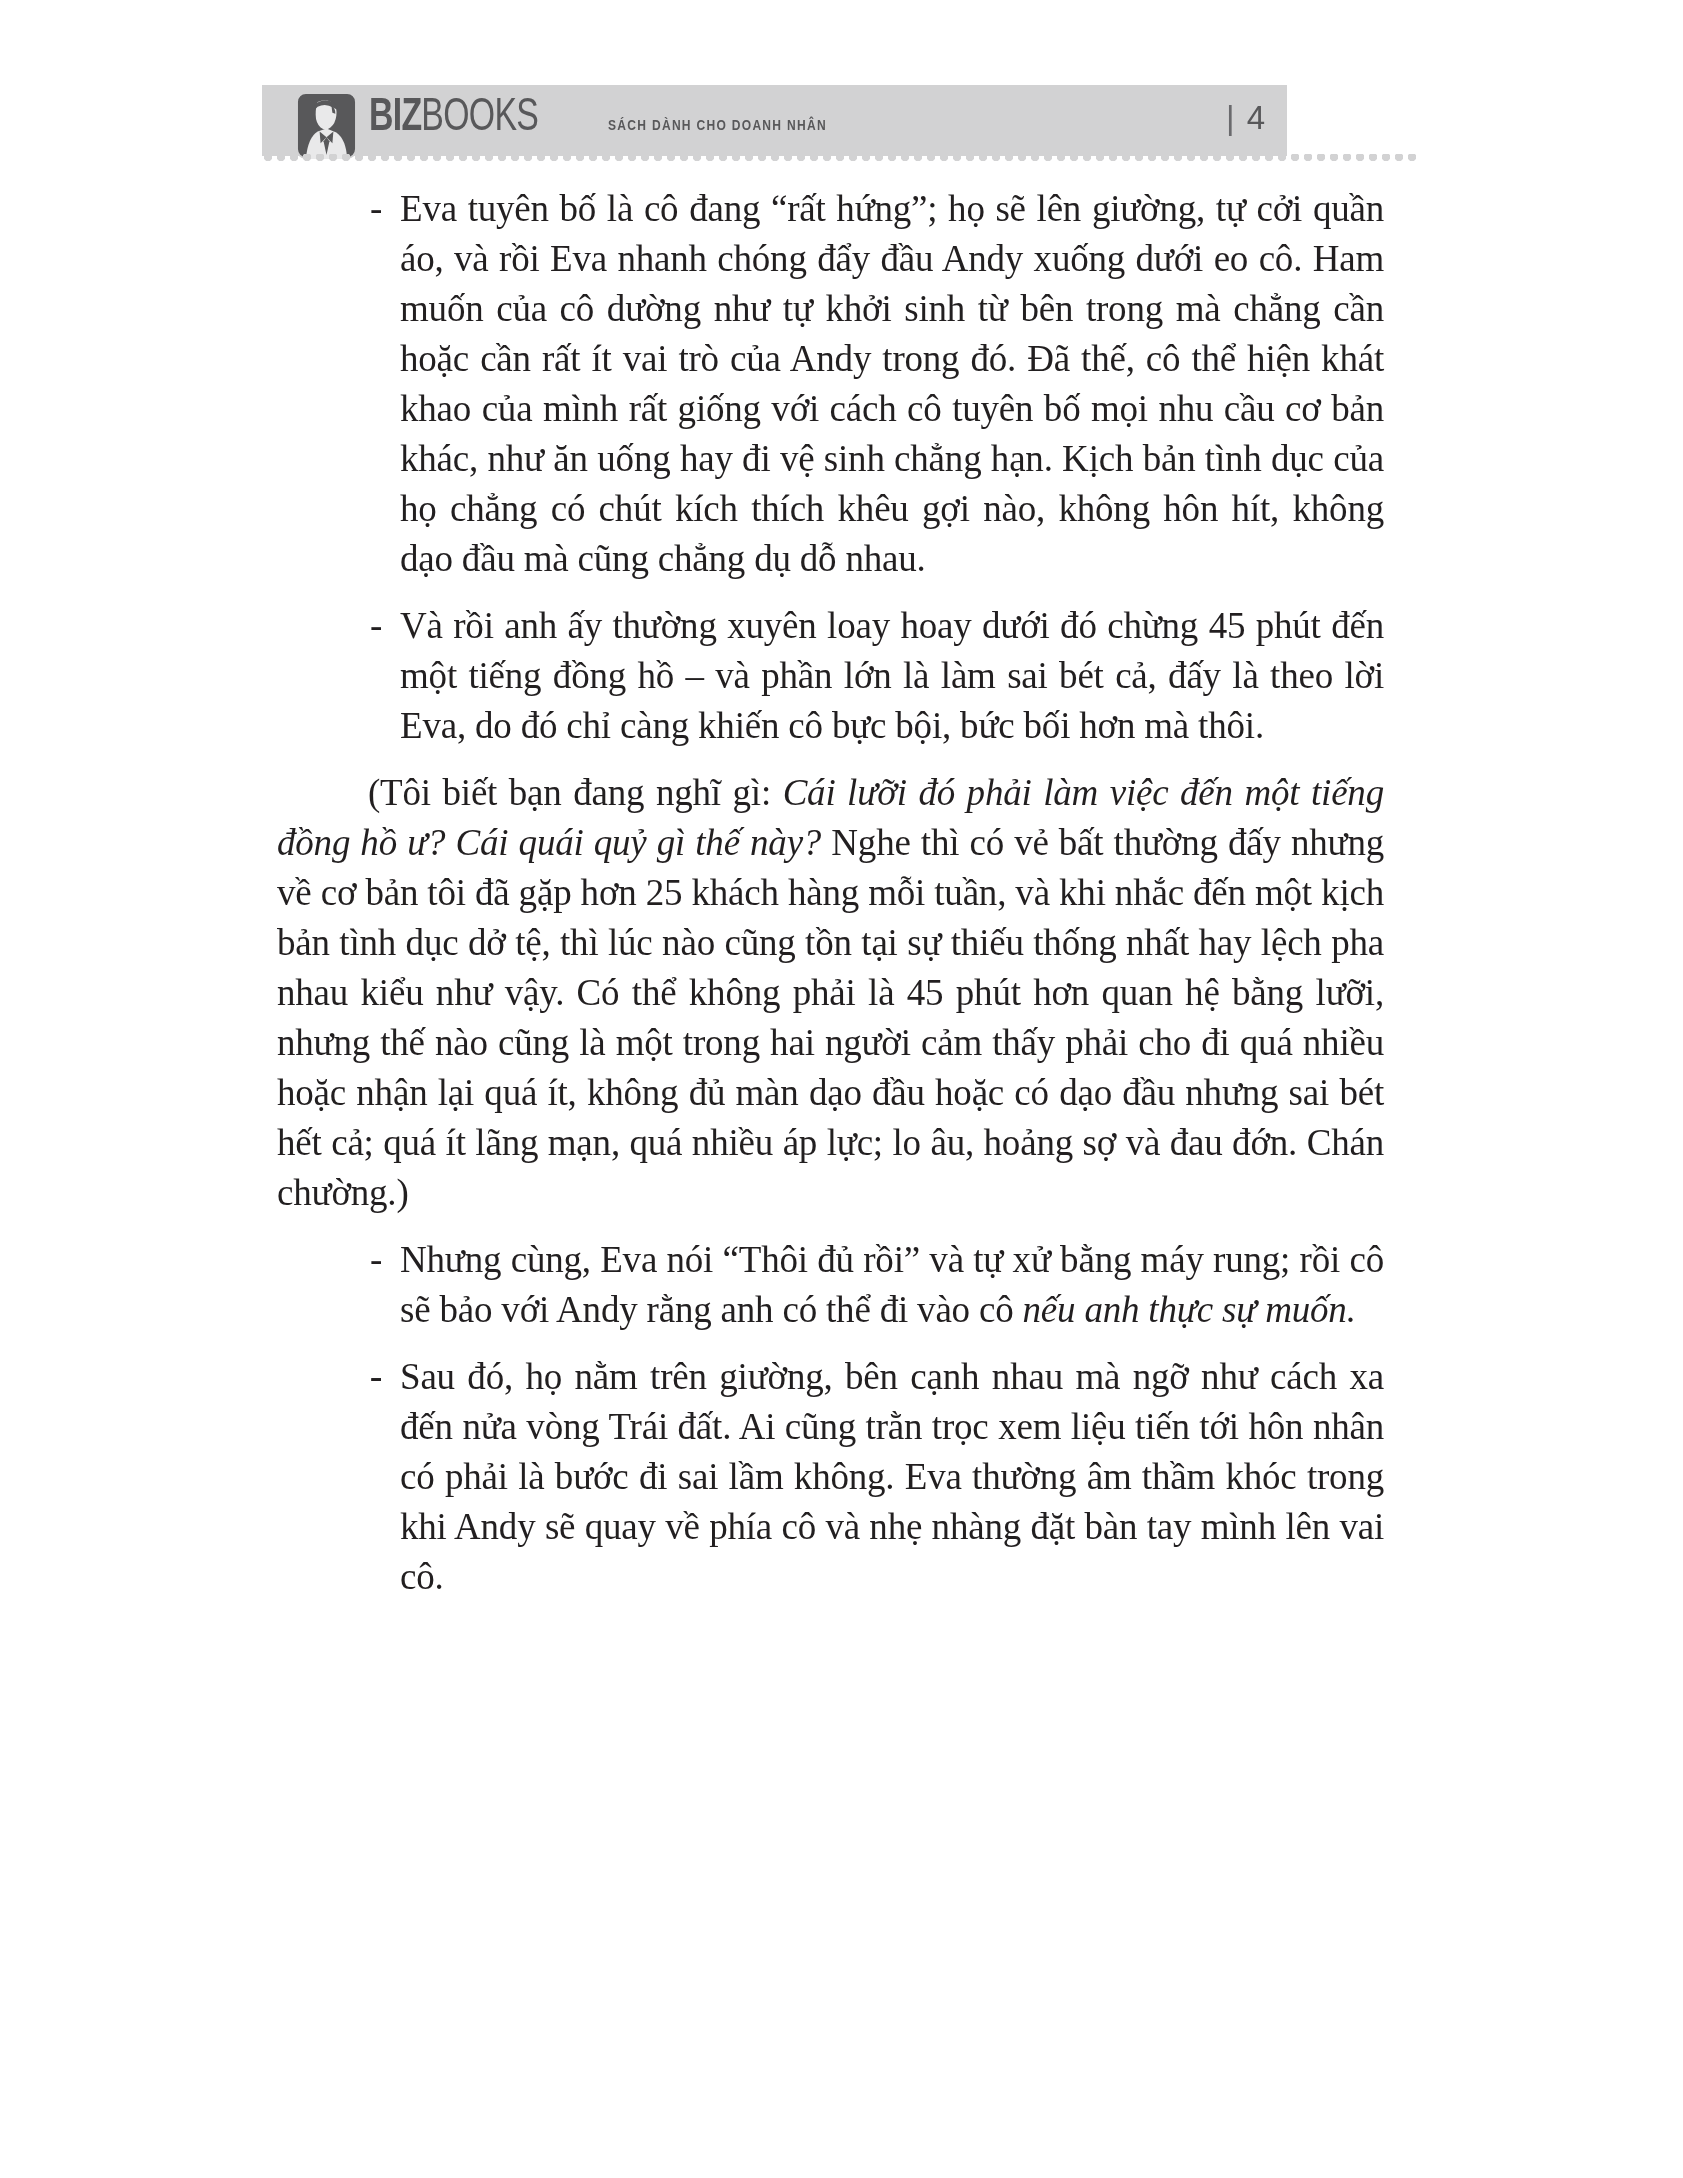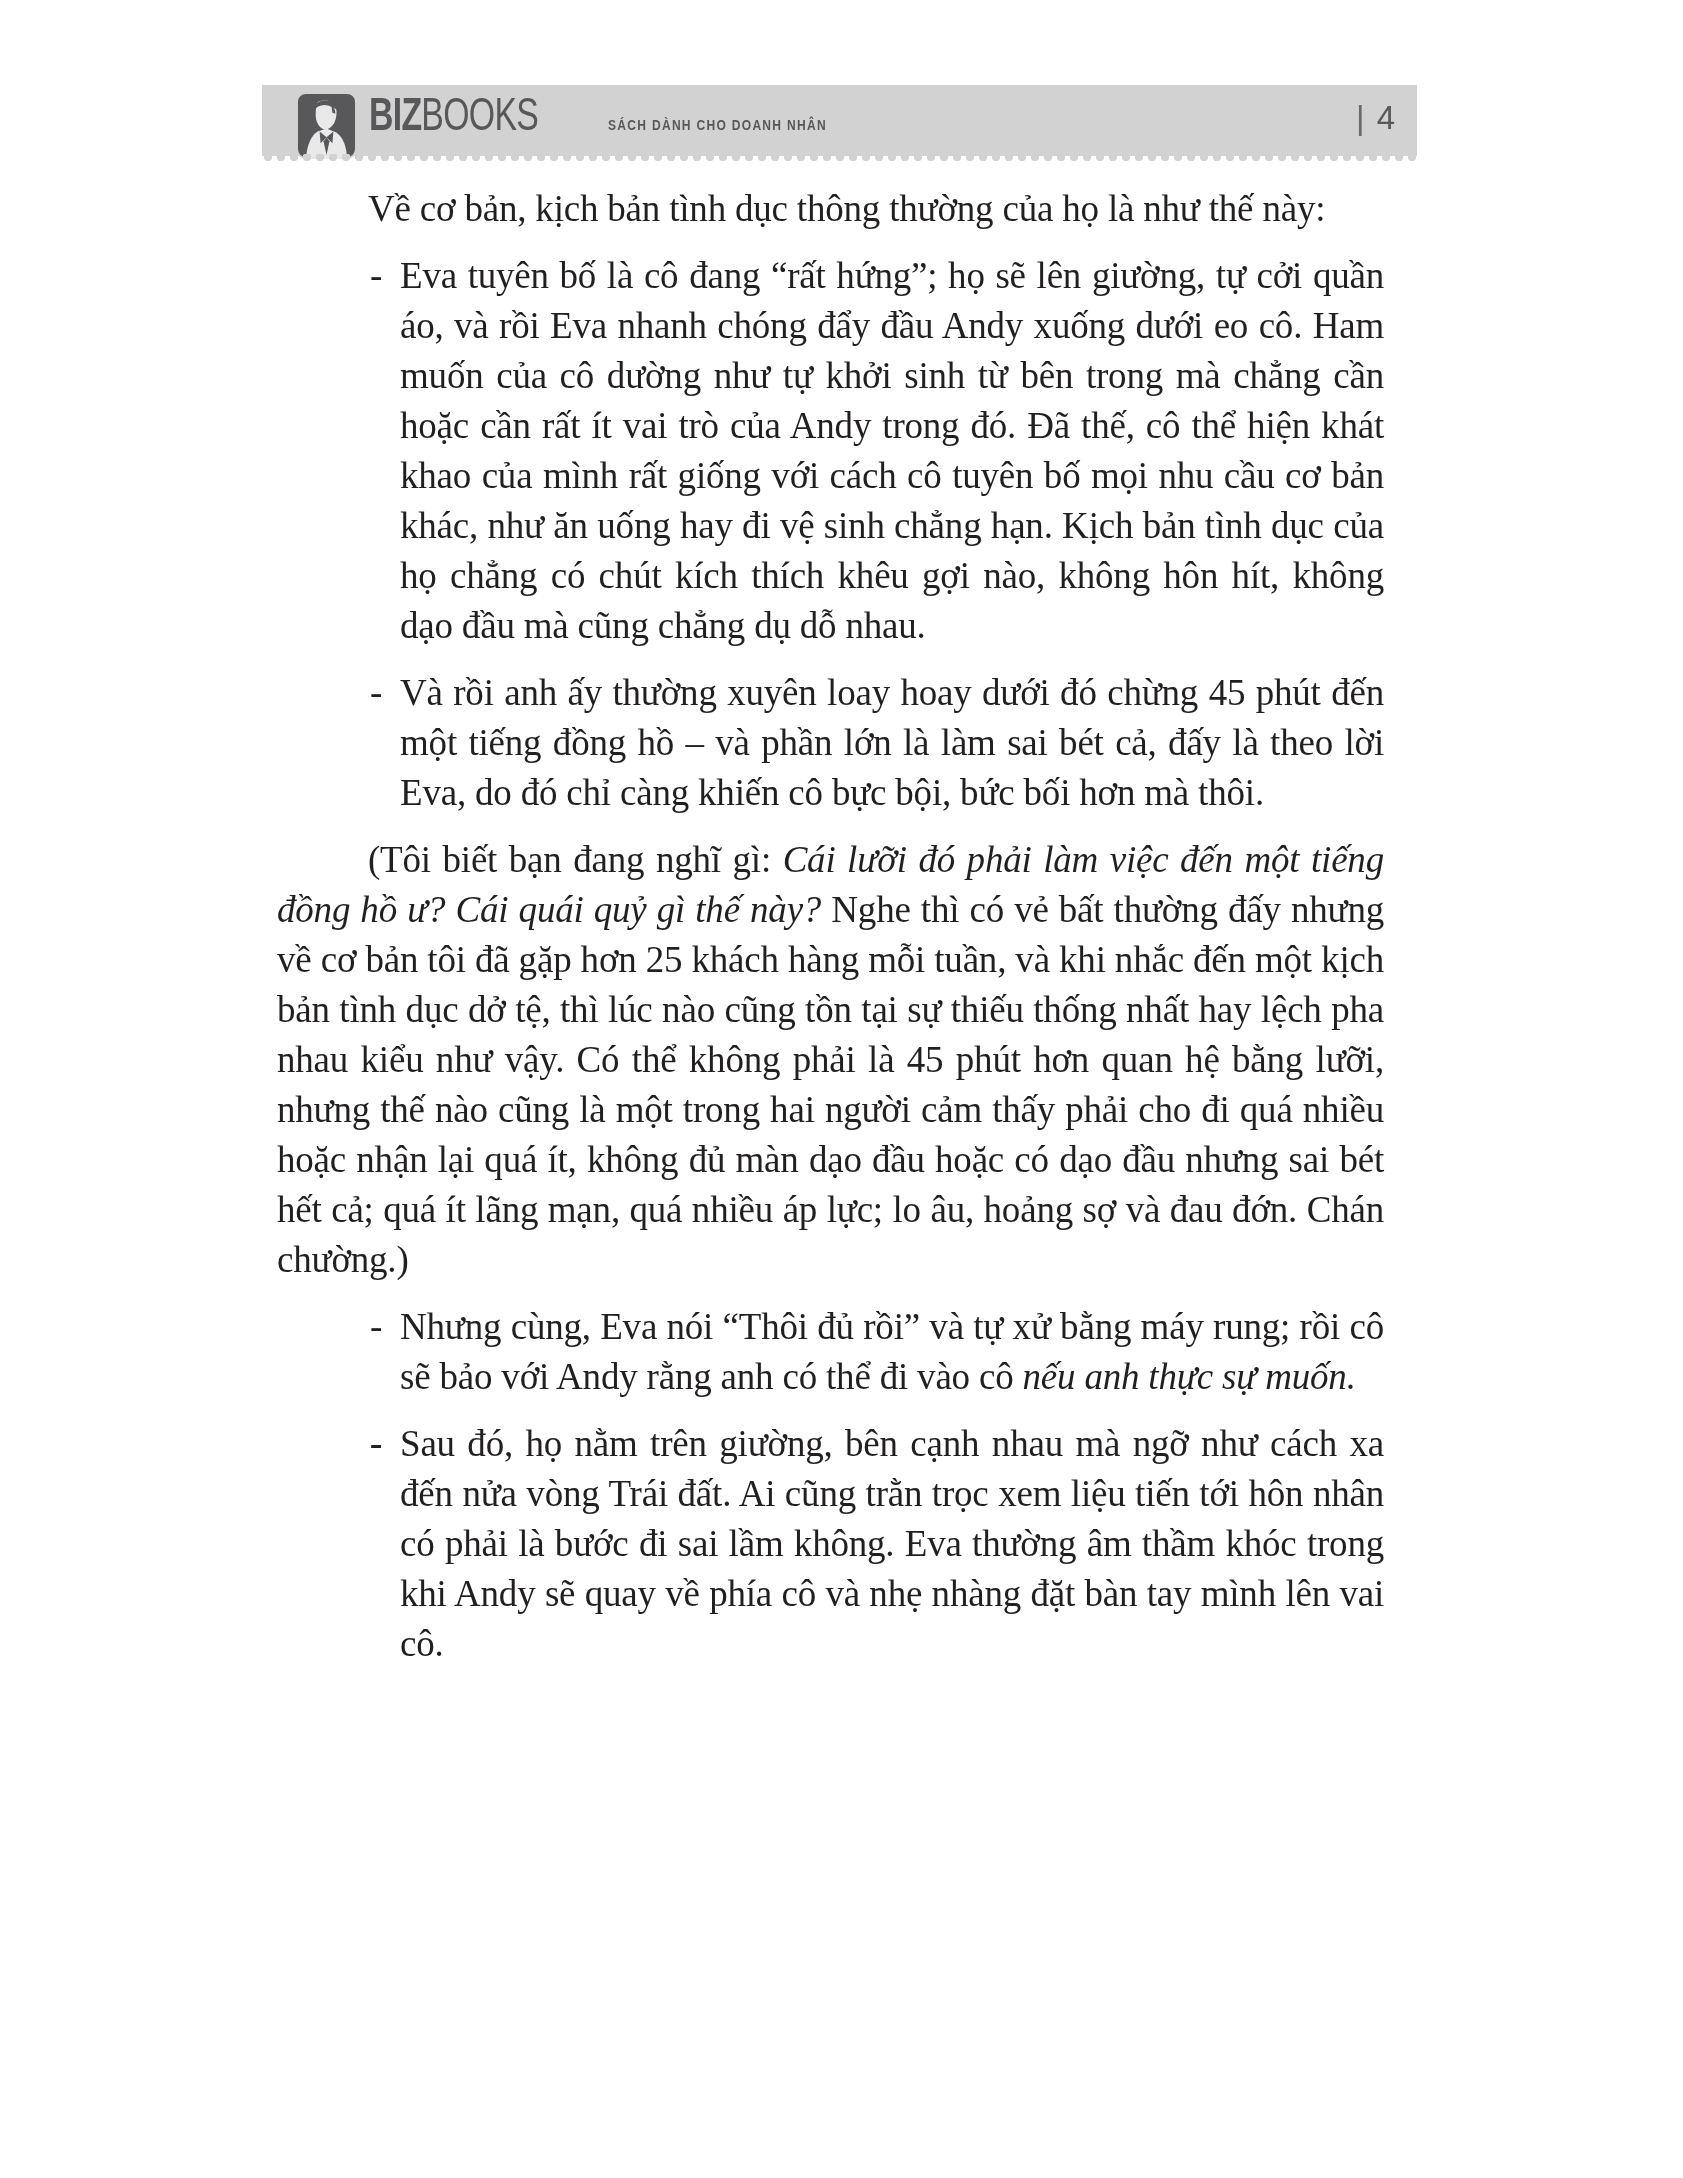--- a/index.html
+++ b/index.html
@@ -9,21 +9,21 @@
     background:#ffffff;
     font-family:"Liberation Serif", serif;
     color:#221f20;
     overflow:hidden;
   }
 
   
   .header-bar{
     position:absolute;
     left:262px;top:85px;
-    width:1155px;height:71px;
+    width:1025px;height:71px;
     background:#d2d2d3;
   }
   .perforation{
     position:absolute;
     left:262px;top:154px;
     width:1155px;height:12px;
     background-image:radial-gradient(circle at 6px 3px,#d2d2d3 4px,rgba(0,0,0,0) 4.5px);
     background-size:13px 12px;
     background-repeat:repeat-x;
   }
@@ -121,21 +121,20 @@
       </div>
     </div>
     <div class="page-number">
       <span class="sep">|</span>
         <span>4</span>
     </div>
   </div>
   <div class="perforation"></div>
 
   <div class="body-text">
-      <div class="para"><span>Về cơ bản, kịch bản tình dục thông thường của họ là như thế này:</span></div>
       <div class="bullet"><span class="marker">-</span><span>Eva tuyên bố là cô đang “rất hứng”; họ sẽ lên giường, tự cởi quần áo, và rồi Eva nhanh chóng đẩy đầu Andy xuống dưới eo cô. Ham muốn của cô dường như tự khởi sinh từ bên trong mà chẳng cần hoặc cần rất ít vai trò của Andy trong đó. Đã thế, cô thể hiện khát khao của mình rất giống với cách cô tuyên bố mọi nhu cầu cơ bản khác, như ăn uống hay đi vệ sinh chẳng hạn. Kịch bản tình dục của họ chẳng có chút kích thích khêu gợi nào, không hôn hít, không dạo đầu mà cũng chẳng dụ dỗ nhau.</span></div>
       <div class="bullet"><span class="marker">-</span><span>Và rồi anh ấy thường xuyên loay hoay dưới đó chừng 45 phút đến một tiếng đồng hồ – và phần lớn là làm sai bét cả, đấy là theo lời Eva, do đó chỉ càng khiến cô bực bội, bức bối hơn mà thôi.</span></div>
       <div class="para"><span>(Tôi biết bạn đang nghĩ gì: </span><span class="it">Cái lưỡi đó phải làm việc đến một tiếng đồng hồ ư? Cái quái quỷ gì thế này?</span><span> Nghe thì có vẻ bất thường đấy nhưng về cơ bản tôi đã gặp hơn 25 khách hàng mỗi tuần, và khi nhắc đến một kịch bản tình dục dở tệ, thì lúc nào cũng tồn tại sự thiếu thống nhất hay lệch pha nhau kiểu như vậy. Có thể không phải là 45 phút hơn quan hệ bằng lưỡi, nhưng thế nào cũng là một trong hai người cảm thấy phải cho đi quá nhiều hoặc nhận lại quá ít, không đủ màn dạo đầu hoặc có dạo đầu nhưng sai bét hết cả; quá ít lãng mạn, quá nhiều áp lực; lo âu, hoảng sợ và đau đớn. Chán chường.)</span></div>
       <div class="bullet"><span class="marker">-</span><span>Nhưng cùng, Eva nói “Thôi đủ rồi” và tự xử bằng máy rung; rồi cô sẽ bảo với Andy rằng anh có thể đi vào cô </span><span class="it">nếu anh thực sự muốn.</span></div>
       <div class="bullet"><span class="marker">-</span></div>
       <div class="bullet"><span class="marker">-</span><span>Sau đó, họ nằm trên giường, bên cạnh nhau mà ngỡ như cách xa đến nửa vòng Trái đất. Ai cũng trằn trọc xem liệu tiến tới hôn nhân có phải là bước đi sai lầm không. Eva thường âm thầm khóc trong khi Andy sẽ quay về phía cô và nhẹ nhàng đặt bàn tay mình lên vai cô.</span></div>
     </div>
 
 </div>
 

